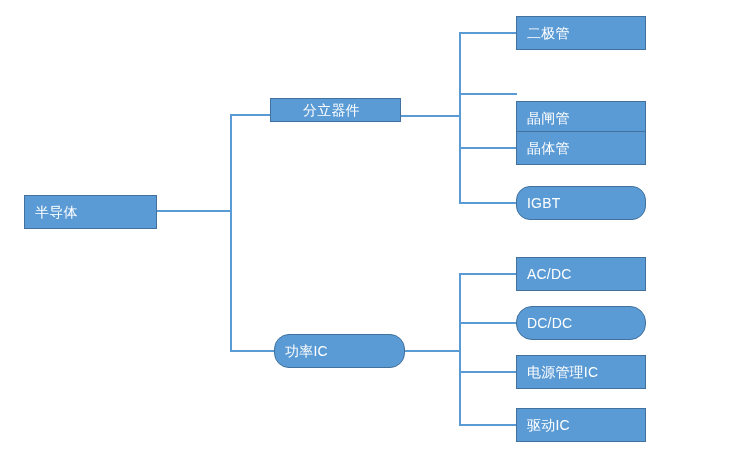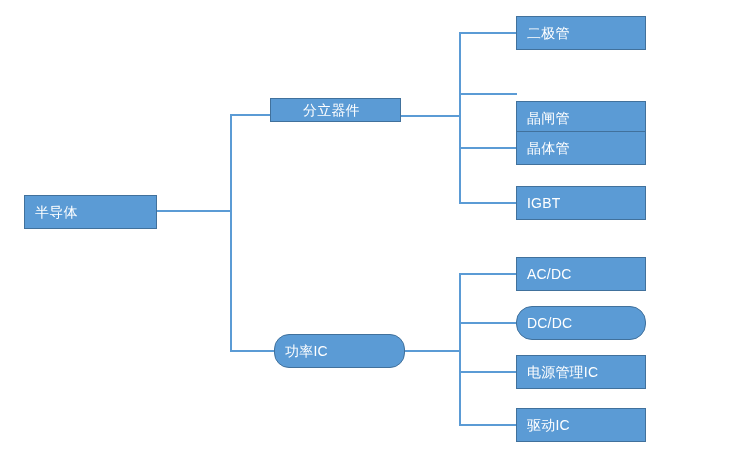--- a/index.html
+++ b/index.html
@@ -31,21 +31,21 @@
     letter-spacing: 0.2px;
     white-space: nowrap;
   }
   .node.root     { left: 24px;  top: 195px; width: 133px; height: 34px; }
   .node.branch-a { left: 270px; top: 98px;  width: 131px; height: 24px; padding-left: 32px; }
   .node.branch-b { left: 274px; top: 334px; width: 131px; height: 34px; border-radius: 15px; }
   .node.leaf     { width: 130px; height: 34px; left: 516px; }
   .node.leaf.l1  { top: 16px; }
   .node.leaf.l2  { top: 77px; margin-top: 24px; }
   .node.leaf.l3  { top: 131px; text-align: center; }
-  .node.leaf.l4  { top: 186px; }
+  .node.leaf.l4  { top: 186px; border-radius: 14px; }
   .node.leaf.l5  { top: 257px; }
   .node.leaf.l6  { top: 306px; border-radius: 16px; }
   .node.leaf.l7  { top: 355px; }
   .node.leaf.l8  { top: 408px; }
 
   .conn {
     position: absolute;
     background: #5b9bd5;
   }
   .conn.h { height: 2px; }

